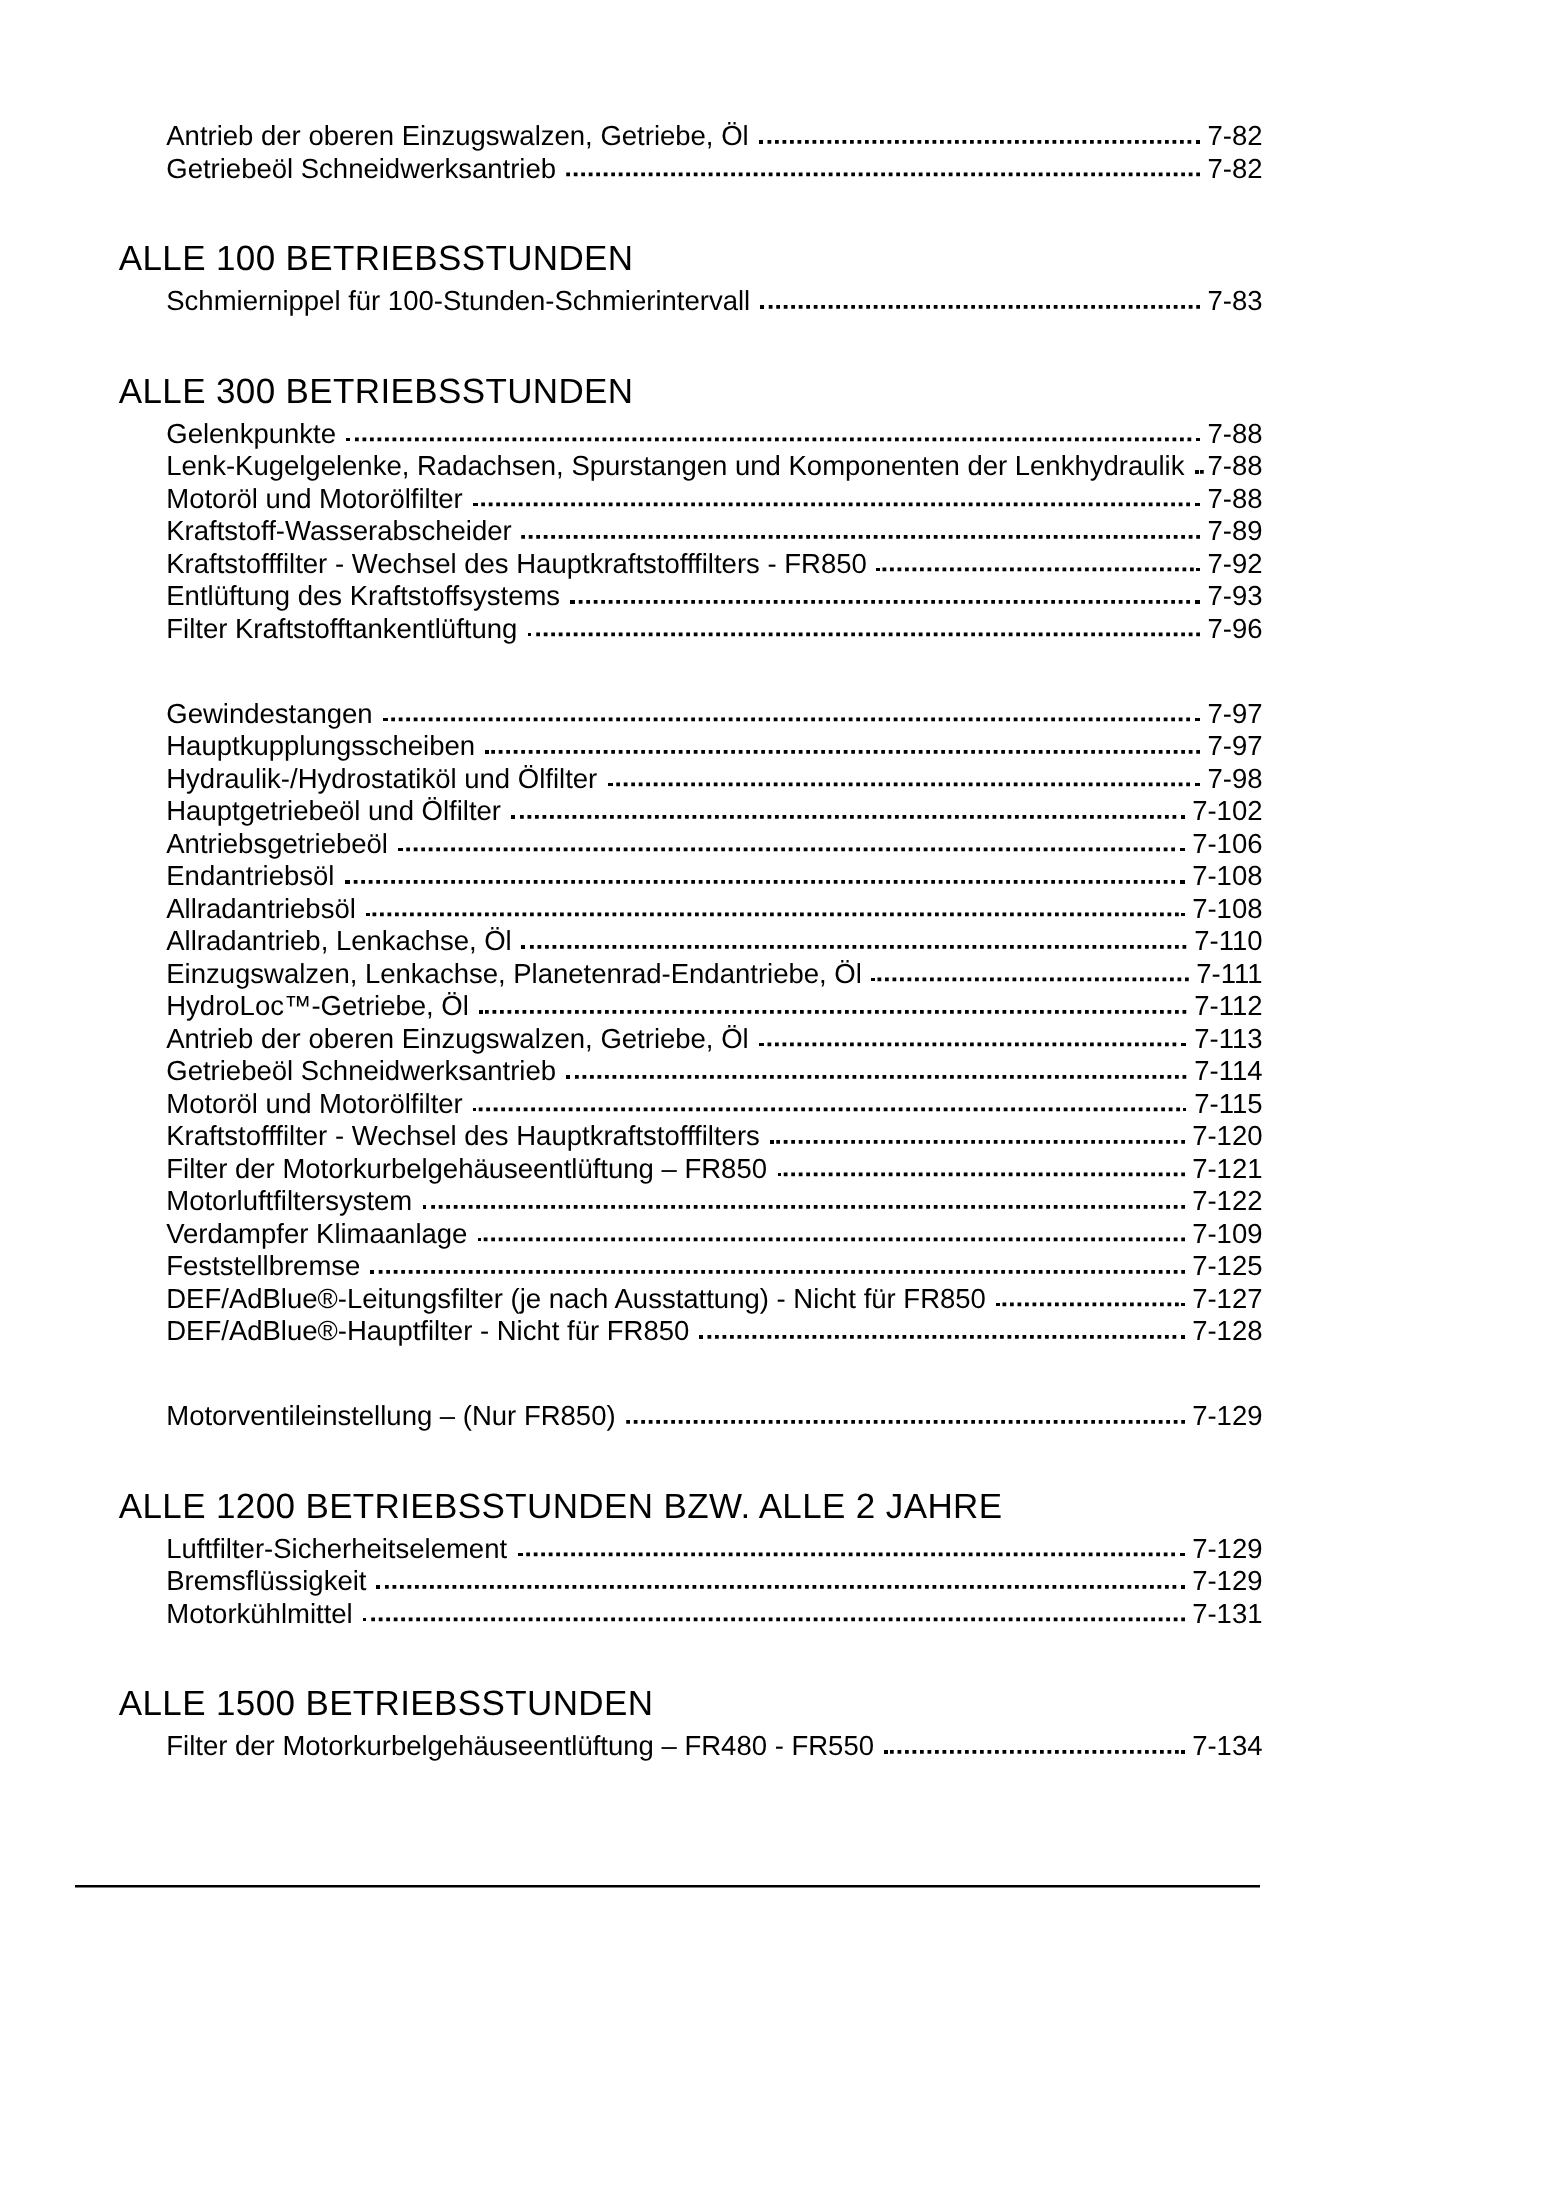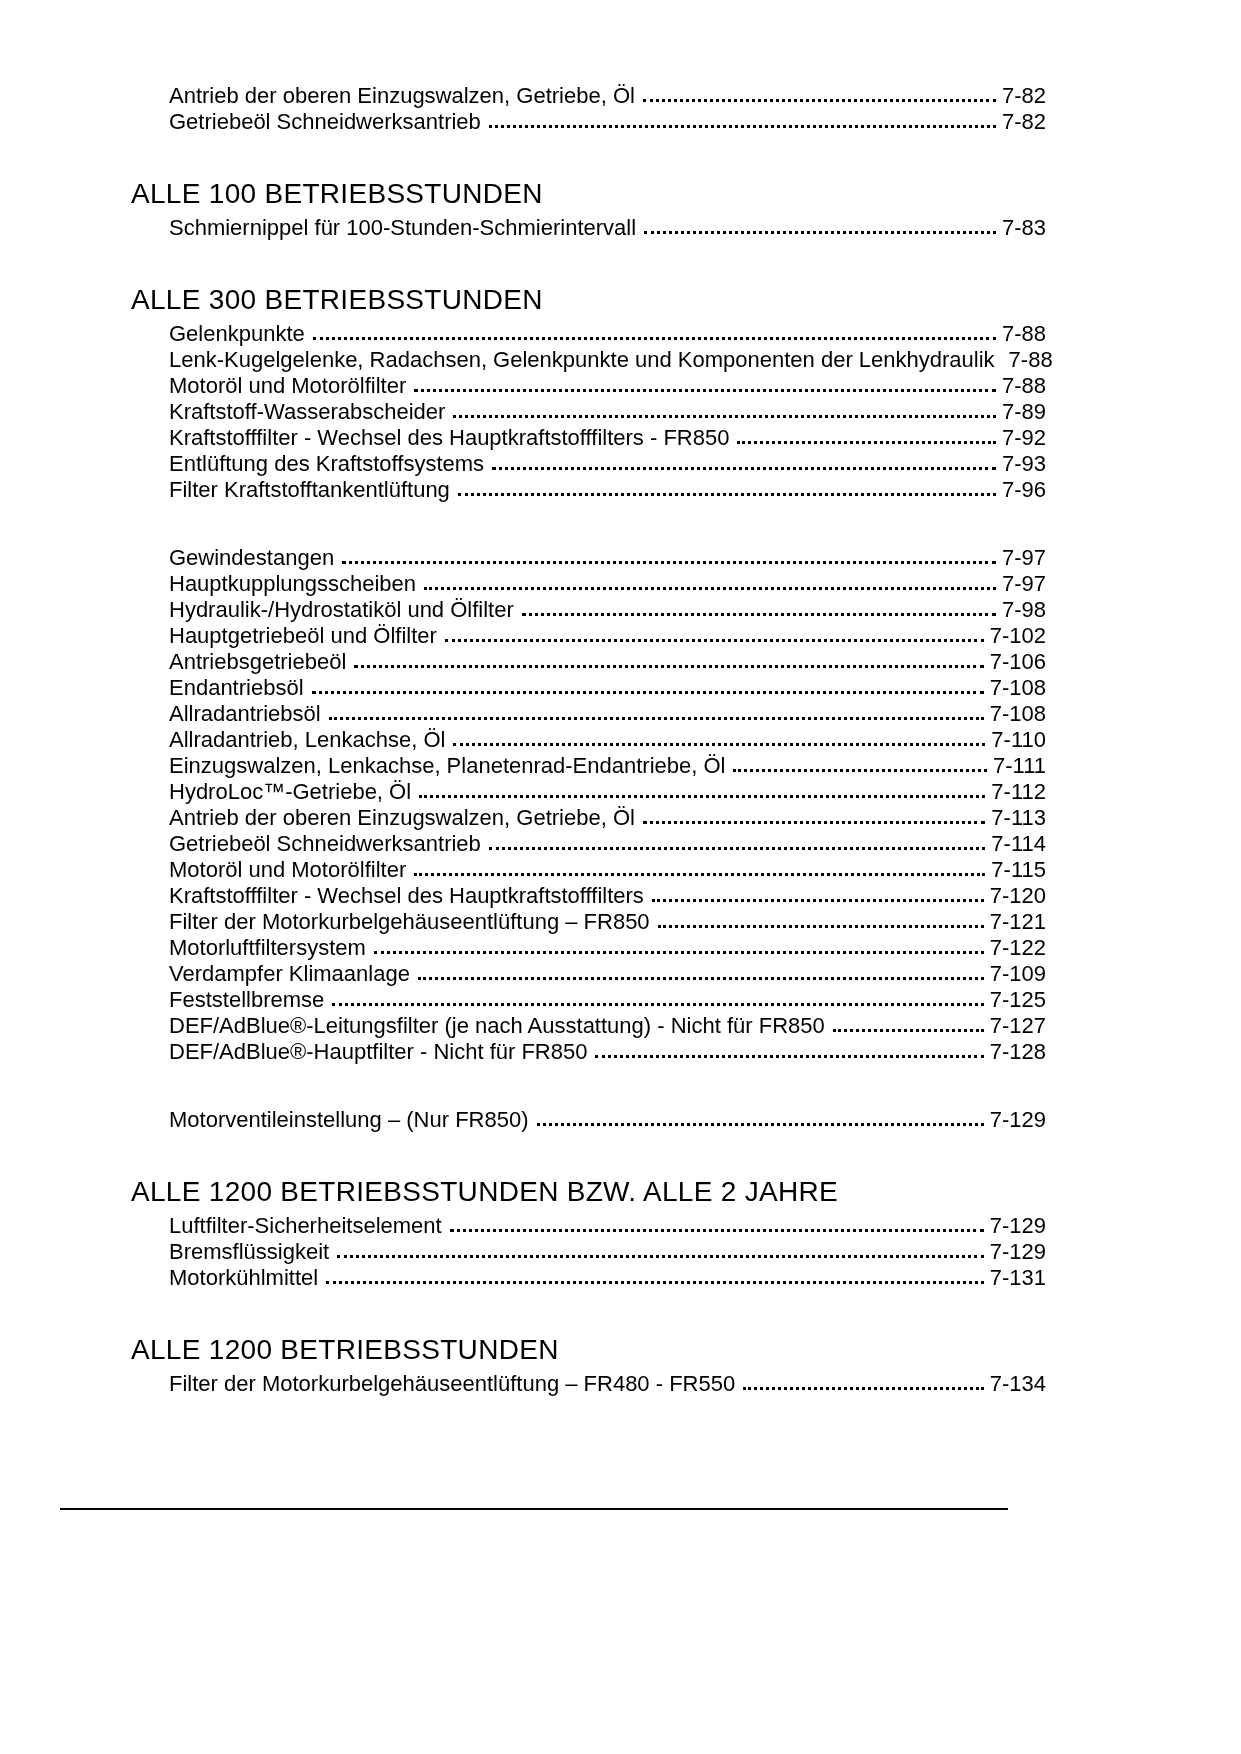--- a/index.html
+++ b/index.html
@@ -11,24 +11,23 @@
   }
   .page {
     position: relative;
     width: 1241px;
     height: 1754px;
     background: #ffffff;
     overflow: hidden;
   }
   .toc {
     position: absolute;
-    top: 83px;
+    top: 96px;
     left: 95px;
     width: 915px;
-    margin-left: 36px;
   }
   .toc-section { margin-top: 42px; }
   .toc-section:first-child { margin-top: 0; }
   .section-title {
     font-size: 28px;
     font-weight: 400;
     line-height: 34px;
     margin: 0 0 4px 0;
     letter-spacing: 0.3px;
     white-space: nowrap;
@@ -105,21 +104,21 @@
   <div class="toc-section">
     <h2 class="section-title">ALLE 300 BETRIEBSSTUNDEN</h2>
     <div class="entries">
   <div class="toc-entry">
     <span class="entry-label">Gelenkpunkte</span>
     <span class="dot-leader"></span>
     <span class="entry-page">7-88</span>
   </div>
 
   <div class="toc-entry">
-    <span class="entry-label">Lenk-Kugelgelenke, Radachsen, Gelenkpunkte und Komponenten der Lenkhydraulik</span>
+    <span class="entry-label">Lenk-Kugelgelenke, Radachsen, Spurstangen und Komponenten der Lenkhydraulik</span>
     <span class="dot-leader"></span>
     <span class="entry-page">7-88</span>
   </div>
 
   <div class="toc-entry">
     <span class="entry-label">Motoröl und Motorölfilter</span>
     <span class="dot-leader"></span>
     <span class="entry-page">7-88</span>
   </div>
 
@@ -300,21 +299,21 @@
 
   <div class="toc-entry">
     <span class="entry-label">Motorkühlmittel</span>
     <span class="dot-leader"></span>
     <span class="entry-page">7-131</span>
   </div>
 </div>
   </div>
 
   <div class="toc-section">
-    <h2 class="section-title">ALLE 1200 BETRIEBSSTUNDEN</h2>
+    <h2 class="section-title">ALLE 1500 BETRIEBSSTUNDEN</h2>
     <div class="entries">
   <div class="toc-entry">
     <span class="entry-label">Filter der Motorkurbelgehäuseentlüftung – FR480 - FR550</span>
     <span class="dot-leader"></span>
     <span class="entry-page">7-134</span>
   </div>
 </div>
   </div>
 </div>
   <div class="bottom-rule"></div>

